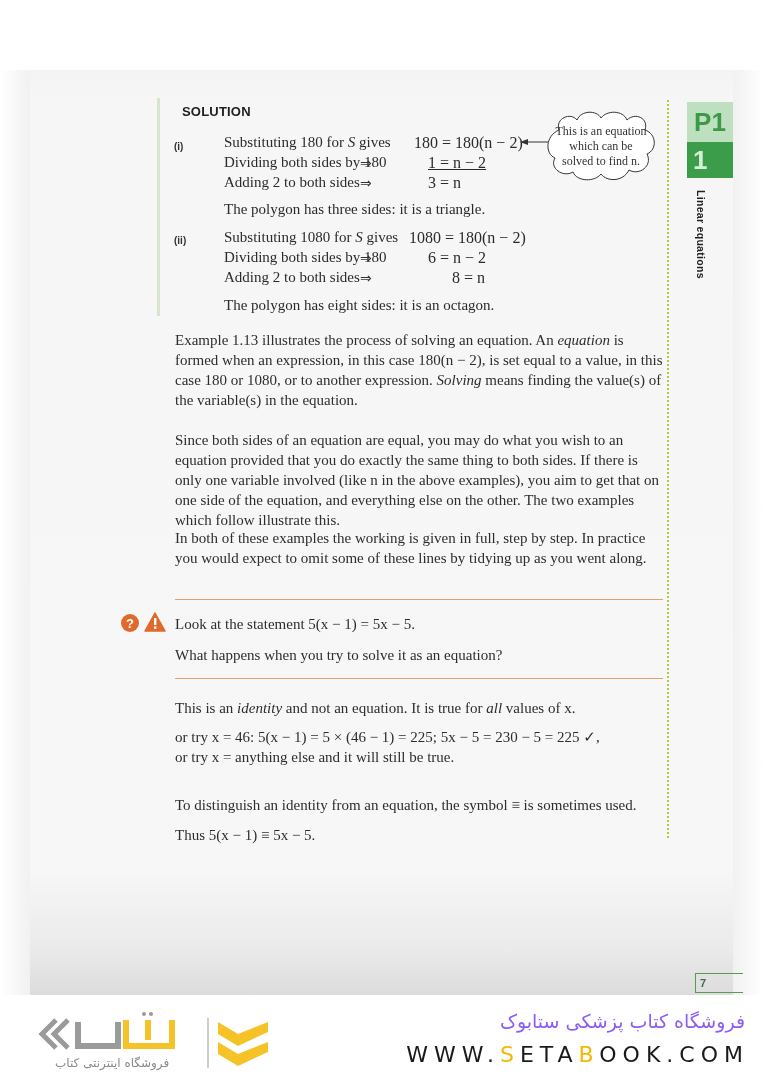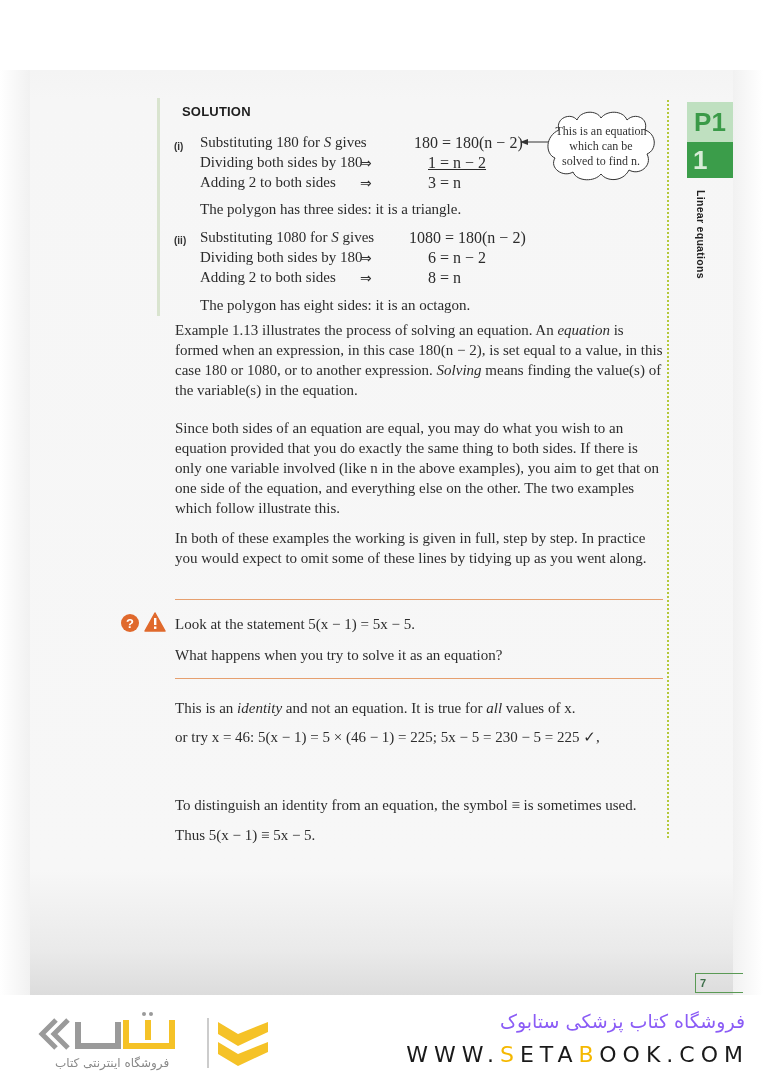--- a/index.html
+++ b/index.html
@@ -10,21 +10,21 @@
       position: absolute; left: 0; top: 70px; width: 763px; height: 925px;
       background: linear-gradient(to bottom, #f4f4f4 0px, #f6f6f6 30px, #f7f7f7 800px, #eaeaea 880px, #dcdcdc 925px);
     }
     .page-edge-left { position: absolute; left: 0; top: 70px; width: 30px; height: 925px; background: linear-gradient(to right, #ffffff, #f1f1f1); }
     .page-edge-right { position: absolute; right: 0; top: 70px; width: 30px; height: 925px; background: linear-gradient(to left, #ffffff, #f1f1f1); }
 
     .solution-box { position: absolute; left: 157px; top: 98px; width: 380px; height: 218px; border-left: 3px solid #d9e4cf; }
     .solution-title { position: absolute; left: 182px; top: 104px; font-family: "Liberation Sans", sans-serif; font-weight: bold; font-size: 13px; color: #1e1e1e; letter-spacing: 0.2px; }
 
     .step-label { position: absolute; font-family: "Liberation Sans", sans-serif; font-weight: bold; font-size: 10px; color: #333; }
-    .line { position: absolute; font-size: 15px; white-space: nowrap; color: #2b2b2b; }
+    .line { position: absolute; font-size: 15px; white-space: nowrap; color: #2b2b2b; margin-left: 24px; }
     .arrow { position: absolute; font-family: "DejaVu Sans", sans-serif; font-size: 14px; color: #333; }
     .eq { position: absolute; font-size: 16px; white-space: nowrap; text-align: center; }
     .eq i, .line i, .para i { font-style: italic; }
 
     .cloud {
       position: absolute; left: 545px; top: 110px; width: 112px; height: 72px;
     }
     .cloud-text { position: absolute; left: 545px; top: 124px; width: 112px; text-align: center; font-size: 12px; line-height: 15px; color: #333; }
     .callout-arrow { position: absolute; left: 520px; top: 140px; width: 30px; height: 4px; }
 
@@ -77,21 +77,21 @@
 <div class="step-label" style="left:174px; top:235px;">(ii)</div>
 <div class="line" style="left:200px; top:229px;"><span>Substituting 1080 for </span><i>S</i><span> gives</span></div>
 <div class="eq" style="left:409px; top:229px;"><span>1080</span> <span>= 180(n − 2)</span></div>
 
 <div class="line" style="left:200px; top:249px;">Dividing both sides by 180</div>
 <div class="arrow" style="left:360px; top:250px;">⇒</div>
 <div class="eq" style="left:428px; top:249px;"><span>6</span> <span>= n − 2</span></div>
 
 <div class="line" style="left:200px; top:269px;">Adding 2 to both sides</div>
 <div class="arrow" style="left:360px; top:270px;">⇒</div>
-<div class="eq" style="left:428px; top:269px;"><span>8</span> <span>= n</span></div>
+<div class="eq" style="left:452px; top:269px;"><span>8</span> <span>= n</span></div>
 
 <div class="line" style="left:200px; top:297px;">The polygon has eight sides: it is an octagon.</div>
 
 <svg class="callout-arrow" viewBox="0 0 30 4" style="overflow:visible">
   <line x1="4" y1="2" x2="30" y2="2" stroke="#333" stroke-width="1"></line>
   <polygon points="0,2 8,-1 8,5" fill="#333"></polygon>
 </svg>
 <svg class="cloud" viewBox="0 0 112 72">
   <path d="M14,20 C10,8 26,2 32,10 C36,0 52,0 56,8 C62,0 78,0 82,10 C90,2 104,8 100,20 C112,24 112,40 102,44 C108,56 94,66 84,60 C78,72 62,72 56,64 C50,72 32,72 28,62 C18,68 4,58 10,48 C0,44 0,26 14,20 Z" fill="#ffffff" stroke="#333" stroke-width="1"></path>
 </svg>
@@ -99,41 +99,42 @@
   <div>This is an equation</div>
   <div>which can be</div>
   <div>solved to find n.</div>
 </div>
 
 <div class="dotted-rule"></div>
 <div class="tab-p1">P1</div>
 <div class="tab-1">1</div>
 <div class="side-title">Linear equations</div>
 
-<div class="para" style="top:320px;"><span>Example 1.13 illustrates the process of solving an equation. An </span><i>equation</i><span> is formed when an expression, in this case 180(n − 2), is set equal to a value, in this case 180 or 1080, or to another expression. </span><i>Solving</i><span> means finding the value(s) of the variable(s) in the equation.</span></div>
+<div class="para" style="top:330px;"><span>Example 1.13 illustrates the process of solving an equation. An </span><i>equation</i><span> is formed when an expression, in this case 180(n − 2), is set equal to a value, in this case 180 or 1080, or to another expression. </span><i>Solving</i><span> means finding the value(s) of the variable(s) in the equation.</span></div>
 
-<div class="para" style="top:418px;">Since both sides of an equation are equal, you may do what you wish to an equation provided that you do exactly the same thing to both sides. If there is only one variable involved (like n in the above examples), you aim to get that on one side of the equation, and everything else on the other. The two examples which follow illustrate this.</div>
+<div class="para" style="top:430px;">Since both sides of an equation are equal, you may do what you wish to an equation provided that you do exactly the same thing to both sides. If there is only one variable involved (like n in the above examples), you aim to get that on one side of the equation, and everything else on the other. The two examples which follow illustrate this.</div>
 
 <div class="para" style="top:528px;">In both of these examples the working is given in full, step by step. In practice you would expect to omit some of these lines by tidying up as you went along.</div>
 
 <div class="orange-rule" style="top:599px;"></div>
 <div class="icon-q">?</div>
 <svg class="icon-warn" viewBox="0 0 22 20">
   <polygon points="11,1 21,19 1,19" fill="#e0692c" stroke="#e0692c" stroke-linejoin="round" stroke-width="1.5"></polygon>
   <rect x="10" y="6" width="2.4" height="7" fill="#fff"></rect>
   <rect x="10" y="14.5" width="2.4" height="2.4" fill="#fff"></rect>
 </svg>
 <div class="para" style="top:614px;">Look at the statement 5(x − 1) = 5x − 5.</div>
 <div class="para" style="top:645px;">What happens when you try to solve it as an equation?</div>
 <div class="orange-rule" style="top:678px;"></div>
 
 <div class="para" style="top:698px;"><span>This is an </span><i>identity</i><span> and not an equation. It is true for </span><i>all</i><span> values of x.</span></div>
 
 <div class="para" style="top:727px;">
   <div>or try x = 46: 5(x − 1) = 5 × (46 − 1) = 225; 5x − 5 = 230 − 5 = 225 ✓,</div>
+  <div>or try x = anything else and it will still be true.</div>
 </div>
 
 <div class="para" style="top:795px;">To distinguish an identity from an equation, the symbol ≡ is sometimes used.</div>
 <div class="para" style="top:825px;">Thus 5(x − 1) ≡ 5x − 5.</div>
 
 <div class="page-num-box">7</div>
 
 <div class="footer"></div>
 <svg class="logo" viewBox="0 0 260 60">
 

